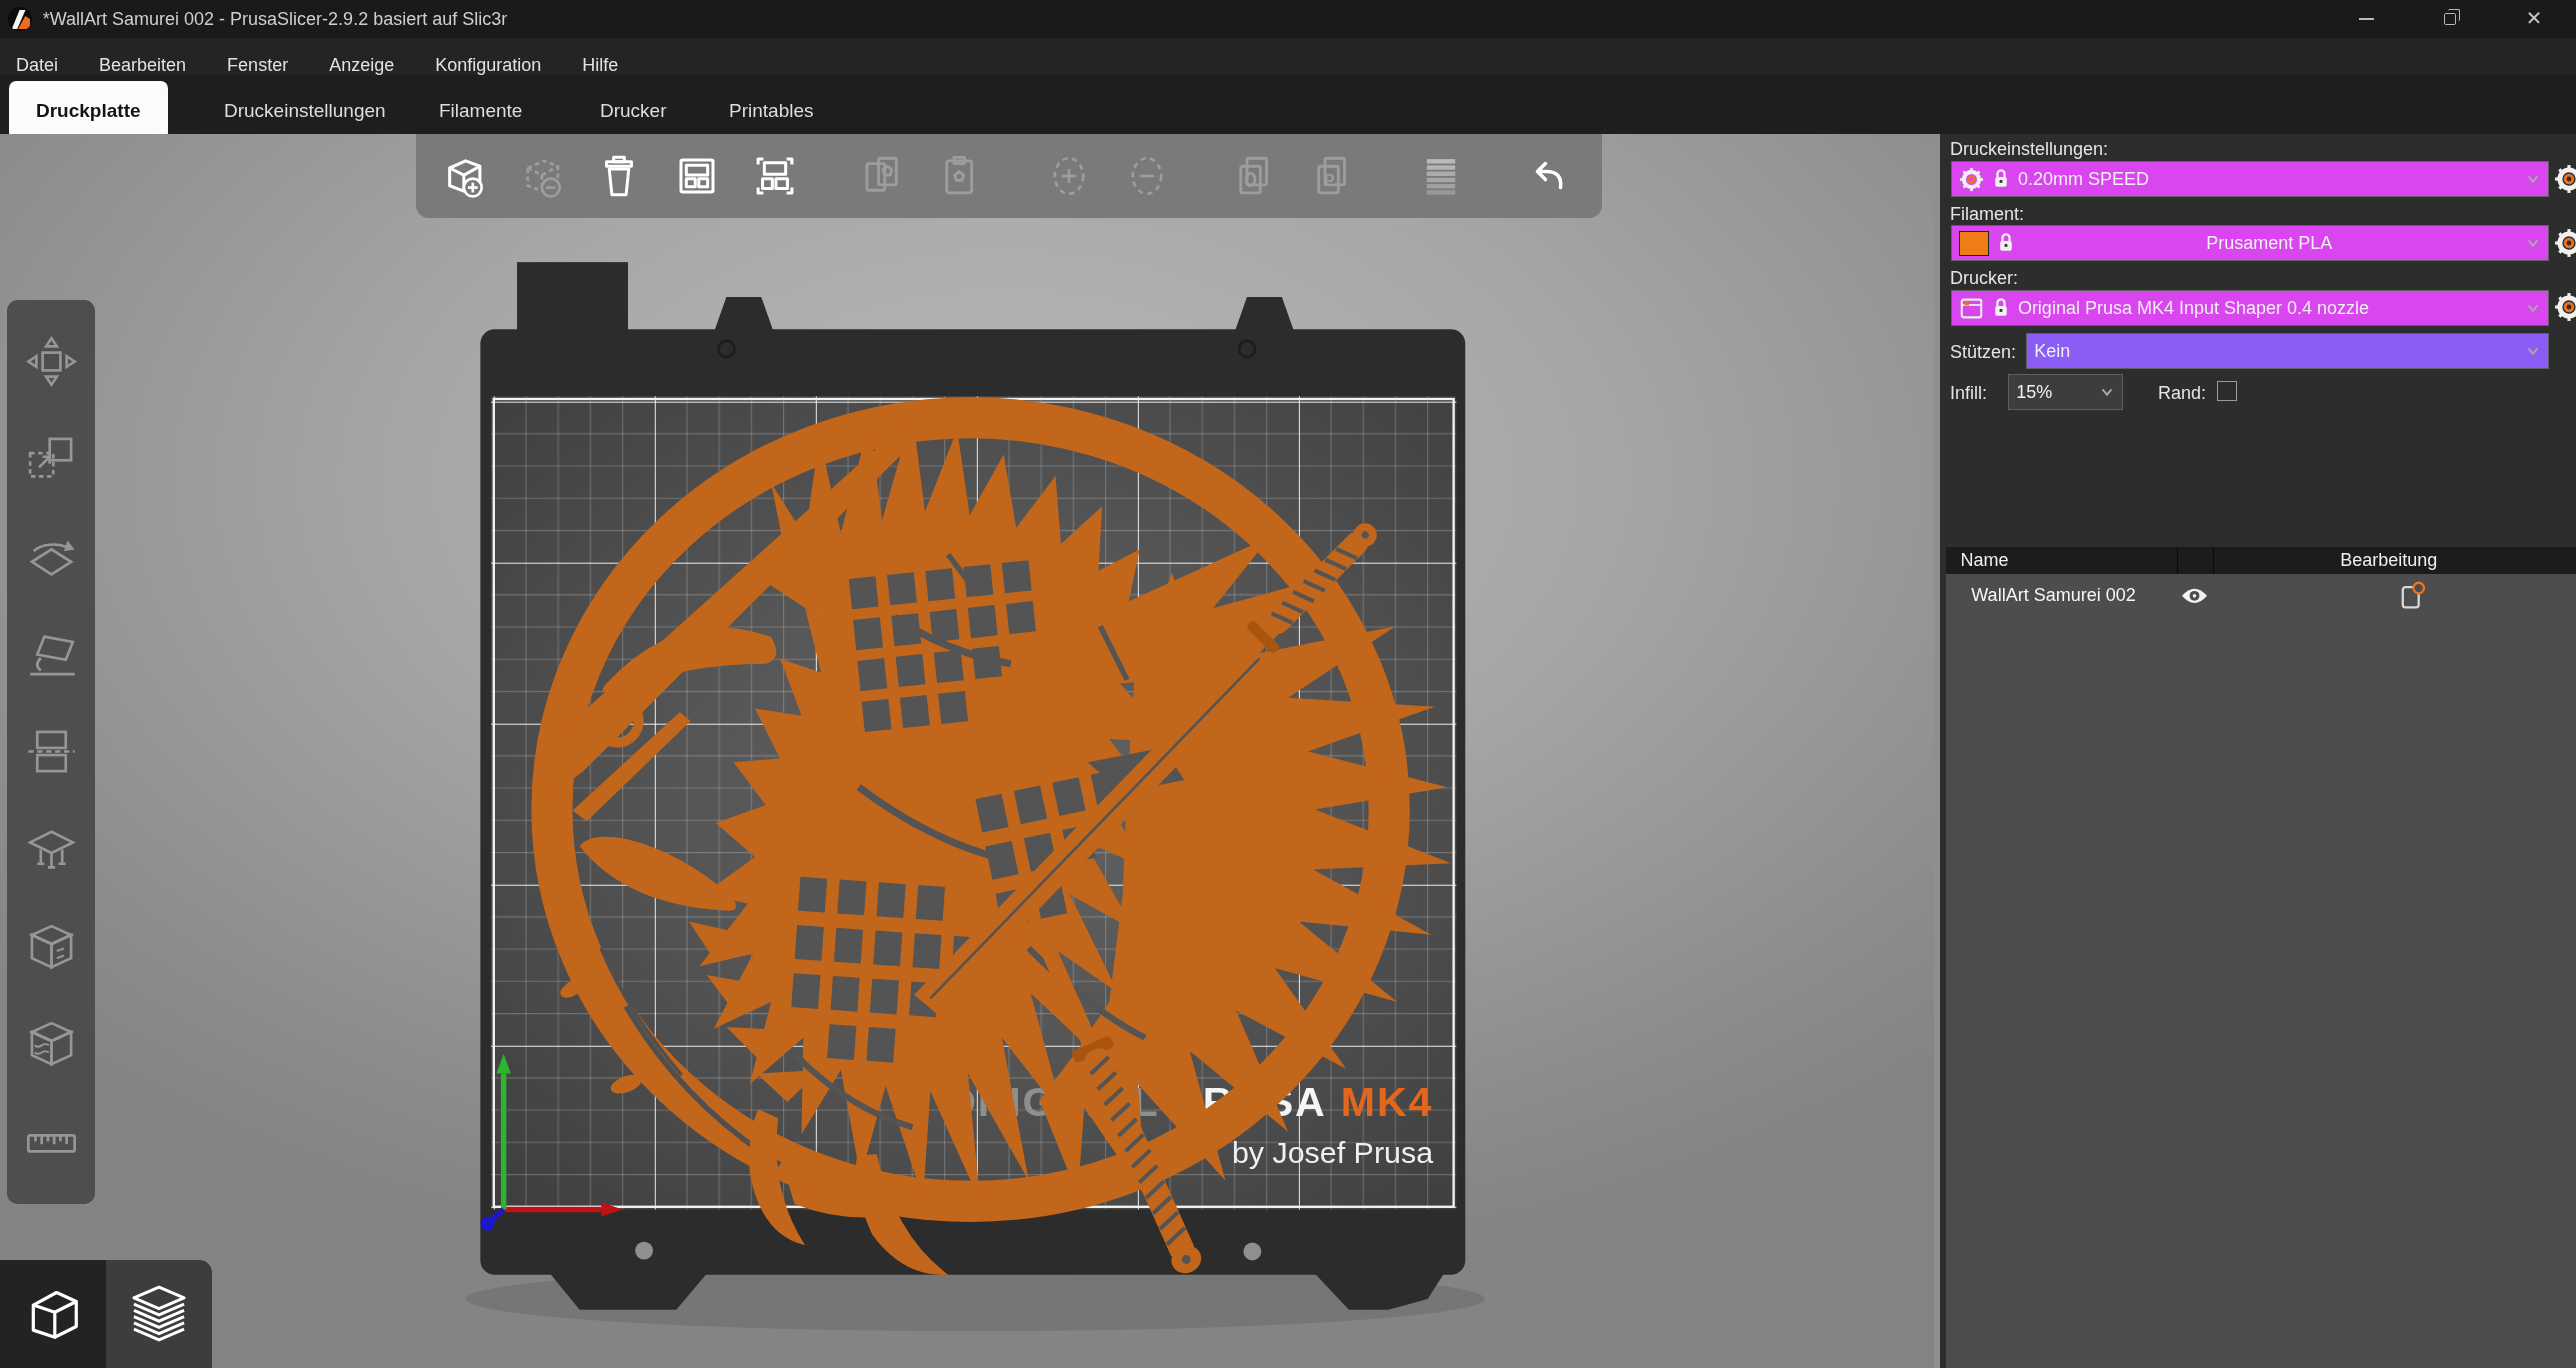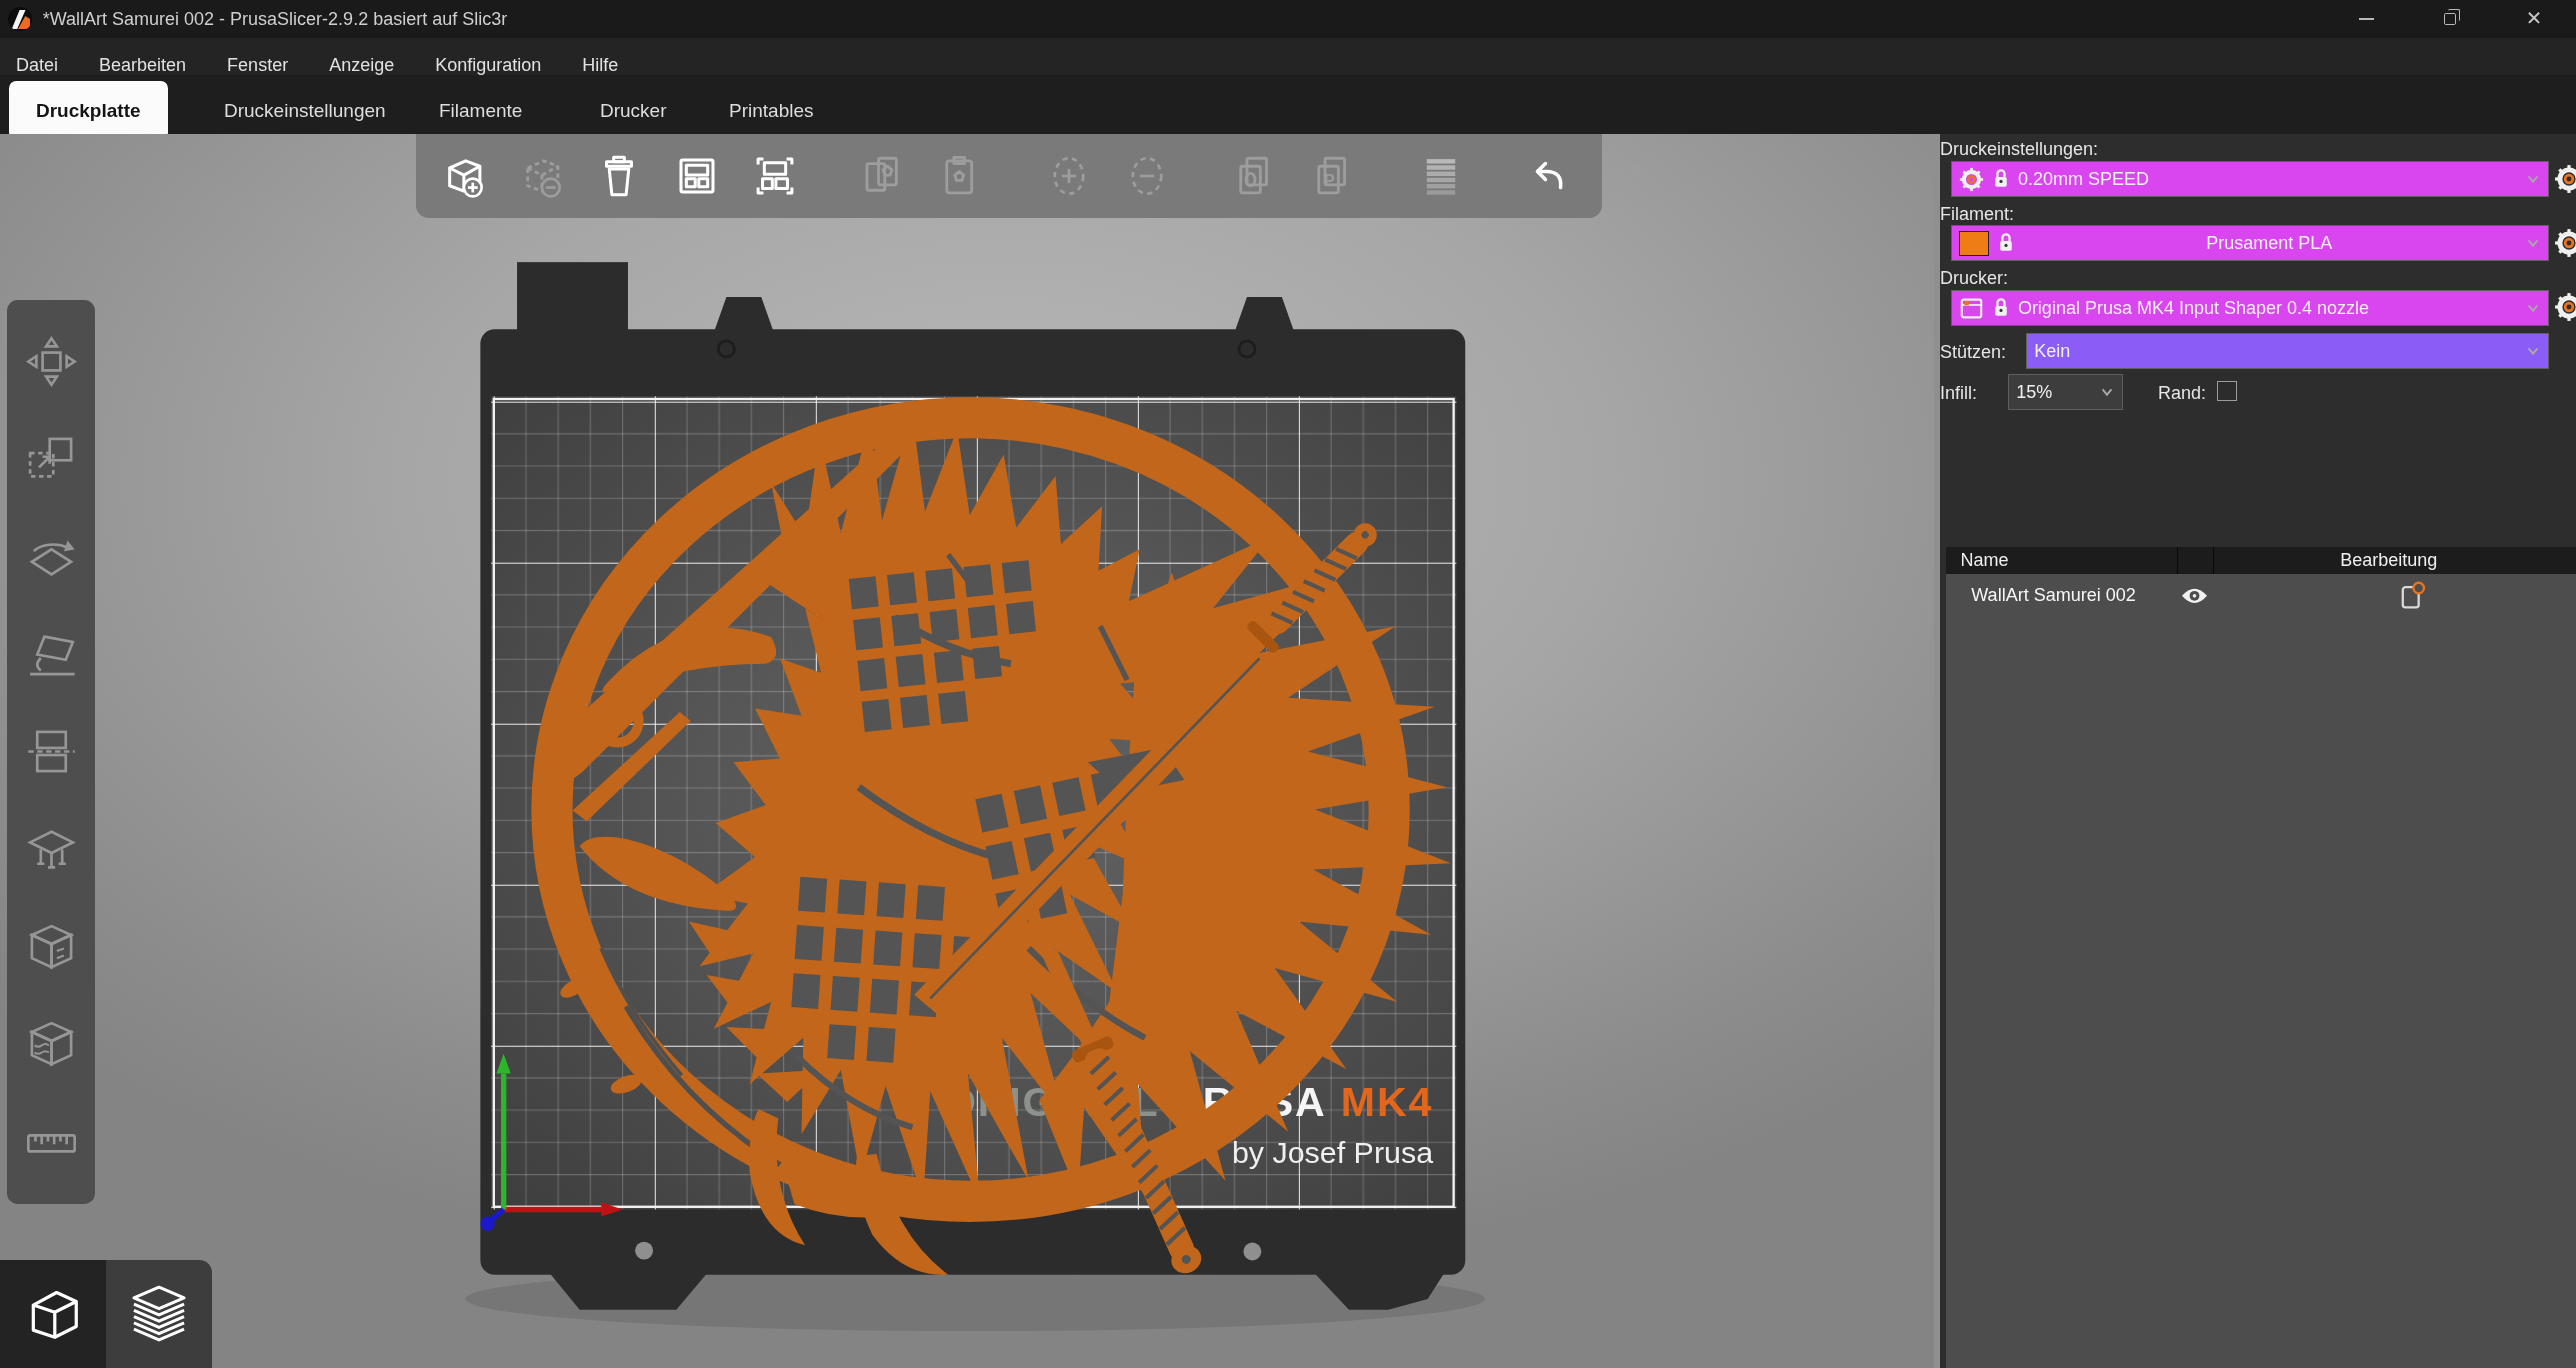--- a/index.html
+++ b/index.html
@@ -64,21 +64,21 @@
   .lt-icon { width:57px; height:57px; }
 
   .viewbtns { position:absolute; left:0; bottom:0; height:108px; display:flex; }
   .viewbtn { width:106px; height:108px; display:flex; align-items:center; justify-content:center; }
   .viewbtn.v3d { background:#232323; border-radius:0 0 0 0; }
   .viewbtn.vlayers { background:#3d3d3d; border-radius:0 12.5px 0 0; }
 
   
   .panel { position:absolute; left:1934px; top:134px; width:642px; height:1234px; background:#2d2d2d;
            border-left:6.3px solid #8f8f8f; }
-  .p-label { position:absolute; left:0; color:#e6e6e6; font-size:18px; }
+  .p-label { position:absolute; left:10px; color:#e6e6e6; font-size:18px; }
   .combo { position:absolute; background:#d946ef; border:0.9px solid #5f5f5f; display:flex;
            align-items:center; color:#f0f0f0; font-size:18px; gap:9px; padding:0 7.2px; }
   .combo .grow { flex:1; }
   .swatch { width:30px; height:25px; background:#ef7d15; border:0.9px solid #222; flex:0 0 auto; }
   .gear-btn { position:absolute; width:30px; height:30px; }
   .cb { position:absolute; width:19.7px; height:19.7px; background:#2c2c2c; border:1.3px solid #9c9c9c; }
 
   .objtable-header { position:absolute; left:6.3px; top:413px; width:635px; height:27px; background:#1c1c1c;
            color:#f0f0f0; font-size:18px; }
   .objtable-body { position:absolute; left:6.3px; top:440px; width:635px; height:869px; background:#4d4d4d; }

